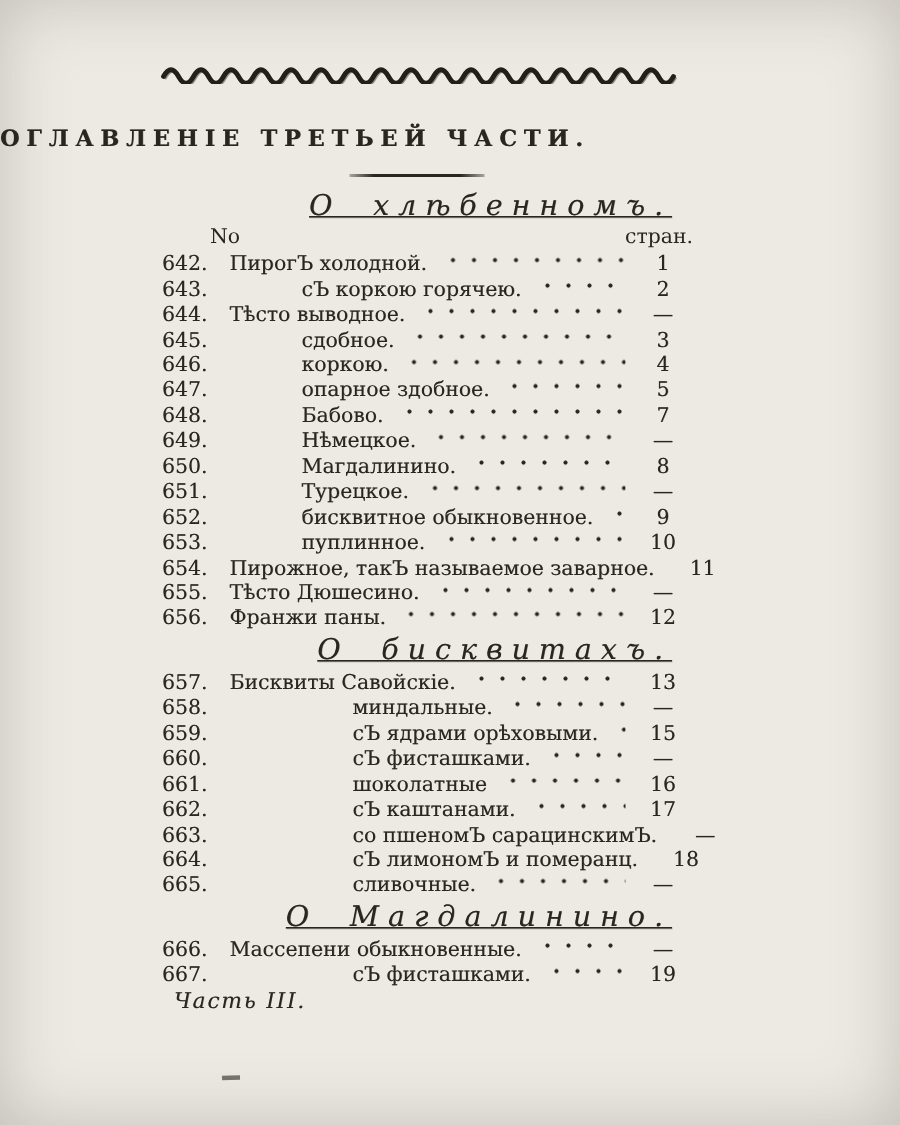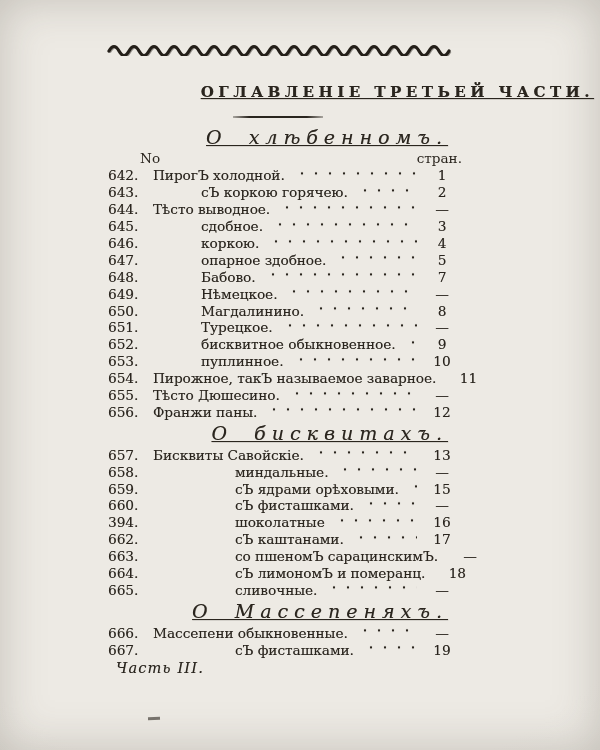--- a/index.html
+++ b/index.html
@@ -12,25 +12,24 @@
     position: relative;
     width: 600px; height: 750px;
     background: radial-gradient(145% 120% at 48% 40%, #edeae4 55%, #e6e3dc 80%, #d8d5cd 98%);
     box-shadow: inset 0 0 46px rgba(90, 84, 72, 0.28);
     font-family: "DejaVu Serif", serif;
     color: #2a251e;
   }
   .wavy { position: absolute; left: 106px; top: 40px; }
   .title {
     position: absolute; left: 0; right: 6px; top: 83px;
-    margin: 0; text-align: right;
+    margin: 0; text-align: left;
     font-size: 15px; font-weight: bold;
     letter-spacing: 4.5px;
     text-shadow: 0.3px 0.3px 0.4px rgba(42,37,30,0.55);
-    text-decoration: underline;
   }
   .title-rule {
     position: absolute; left: 233px; top: 116px;
     width: 90px; height: 2px;
     background: linear-gradient(90deg, rgba(42,37,30,0.35), #2a251e 18%, #2a251e 82%, rgba(42,37,30,0.35));
   }
   .toc {
     position: absolute; left: 108px; top: 124px; width: 354px;
   }
   .heading {
@@ -43,21 +42,21 @@
     text-decoration: underline;
   }
   .colhead {
     display: flex; justify-content: space-between;
     height: 17px; font-size: 13.6px;
     align-items: baseline;
     margin-left: 32px;
   }
   .col-page { text-align: center; }
   .row {
-    display: flex; align-items: center;
+    display: flex; align-items: flex-end;
     height: 16.9px; font-size: 13.6px;
     white-space: nowrap;
     text-shadow: 0.25px 0.25px 0.35px rgba(42,37,30,0.45);
   }
   .num { width: 45px; flex: 0 0 45px; }
   .name { flex: 0 0 auto; }
   .name.ind1 { padding-left: 48px; }
   .name.ind2 { padding-left: 82px; }
   .leader {
     flex: 1 1 0; min-width: 0;
@@ -237,21 +236,21 @@
   </div>
 
   <div class="row">
     <span class="num">660.</span>
     <span class="name ind2">сЪ фисташками.</span>
     <span class="leader"></span>
     <span class="pg">—</span>
   </div>
 
   <div class="row">
-    <span class="num">394.</span>
+    <span class="num">661.</span>
     <span class="name ind2">шоколатные</span>
     <span class="leader"></span>
     <span class="pg">16</span>
   </div>
 
   <div class="row">
     <span class="num">662.</span>
     <span class="name ind2">сЪ каштанами.</span>
     <span class="leader"></span>
     <span class="pg">17</span>
@@ -274,21 +273,21 @@
   <div class="row">
     <span class="num">665.</span>
     <span class="name ind2">сливочные.</span>
     <span class="leader"></span>
     <span class="pg">—</span>
   </div>
 </div>
   </section>
 
   <section class="section">
-    <h2 class="heading">О Массепеняхъ.</h2>
+    <h2 class="heading">О Магдалинино.</h2>
 
     <div class="rows">
   <div class="row">
     <span class="num">666.</span>
     <span class="name">Массепени обыкновенные.</span>
     <span class="leader"></span>
     <span class="pg">—</span>
   </div>
 
   <div class="row">

